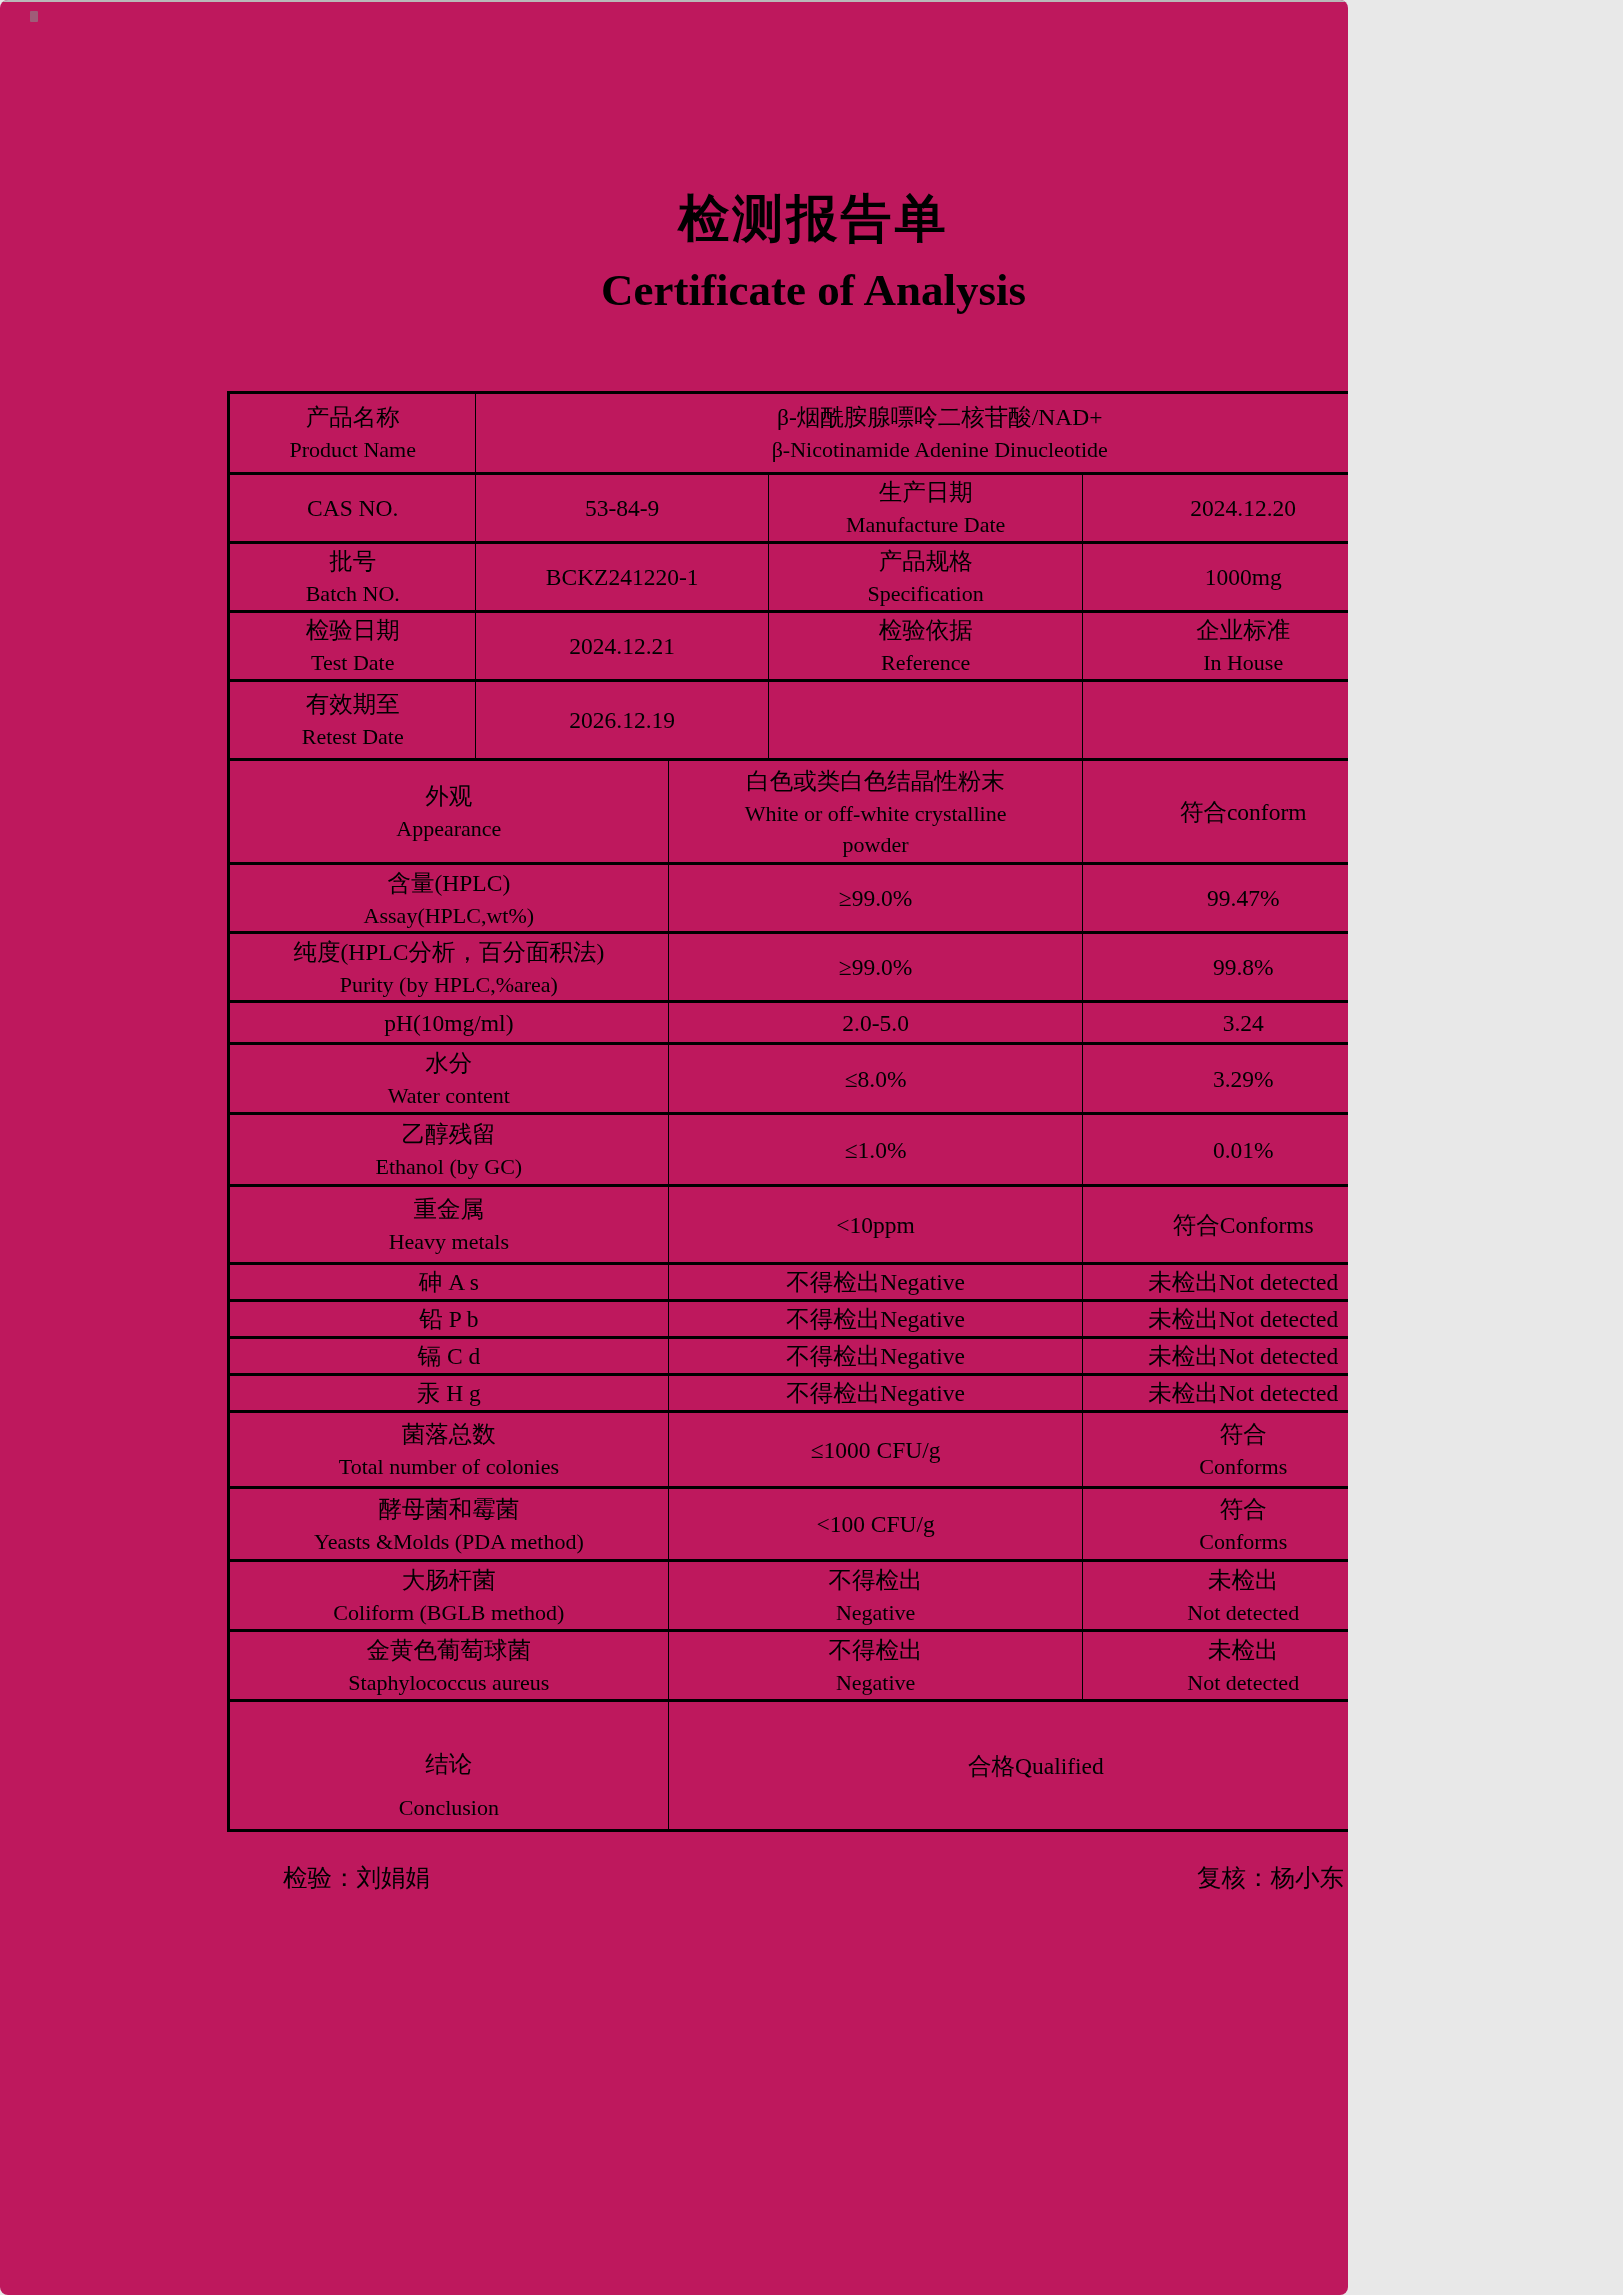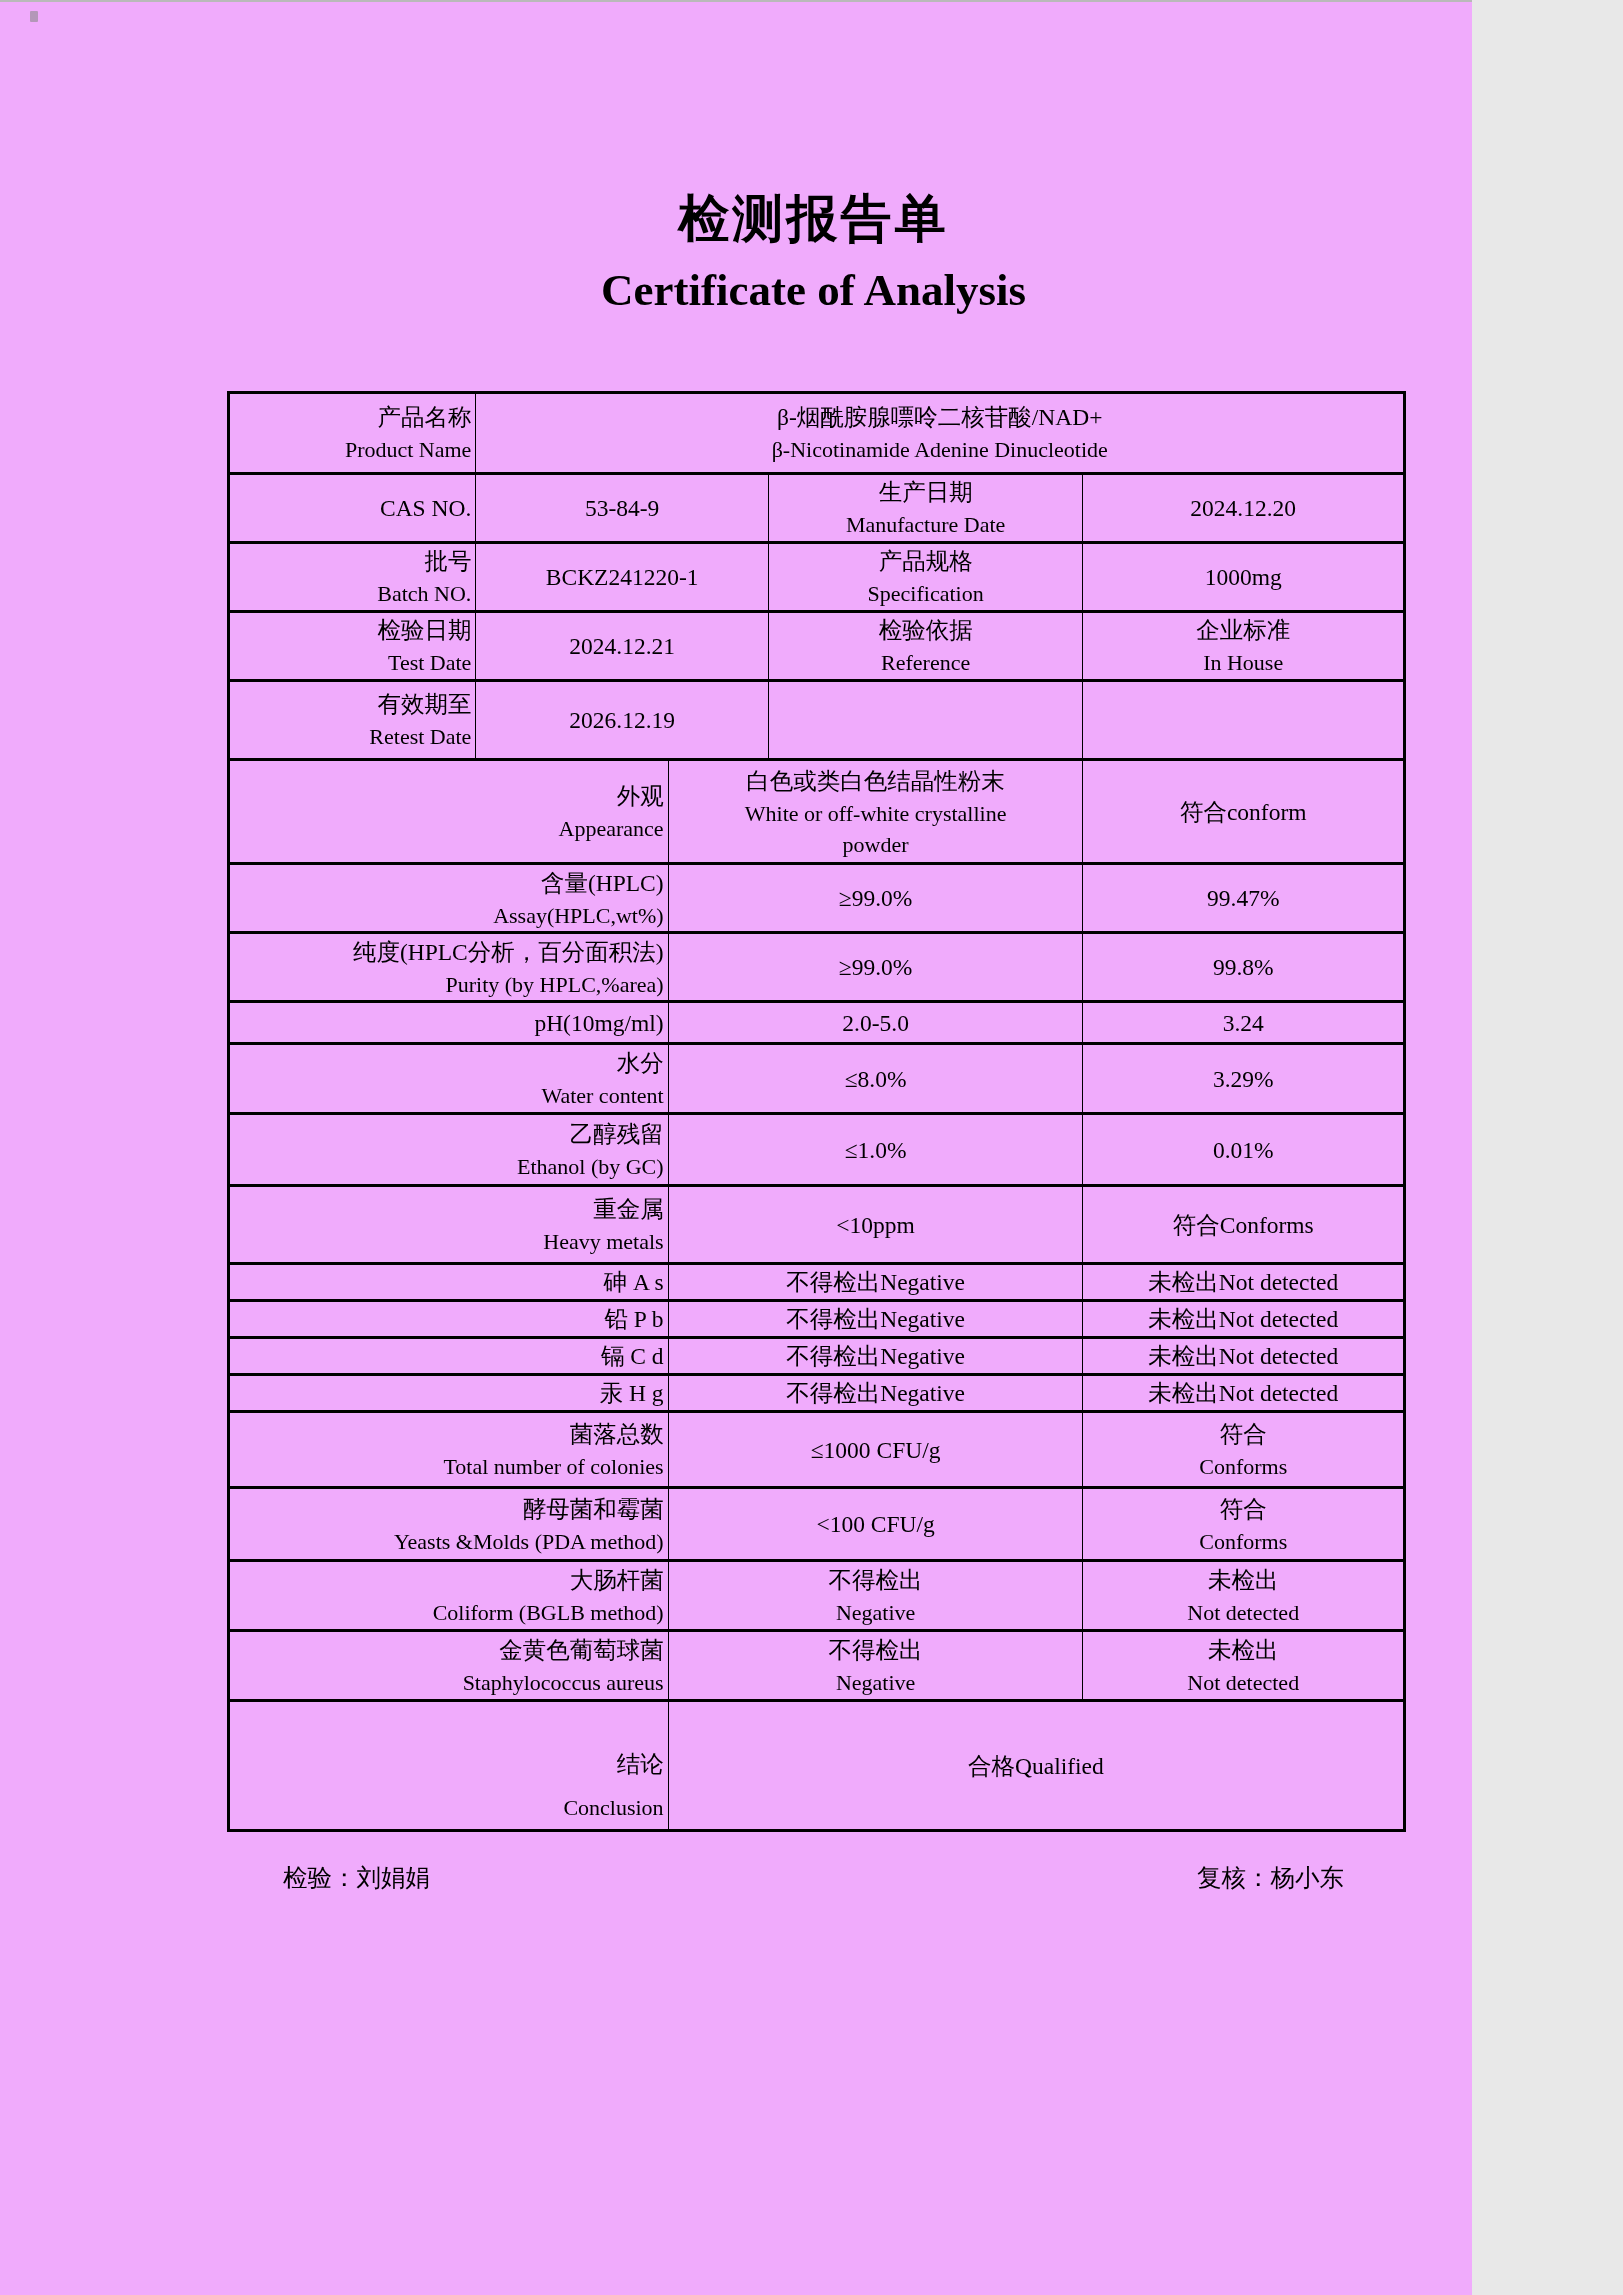--- a/index.html
+++ b/index.html
@@ -1,43 +1,44 @@
 <!DOCTYPE html>
 <html style="font-size:8.2px"><head>
 <meta charset="utf-8">
 <style>
   html,body{margin:0;padding:0;background:#e8e8e8;}
   .page{
     position:relative;
-    width:1472px;height:2295px;
-    background:#f0abfc;
+    width:1348px;height:2295px;
+    background:#be185d;
     font-family:"Liberation Serif","DejaVu Serif",serif;
     color:#000;
     overflow:hidden;
+    border-radius:8px;
   }
   .scan-line{position:absolute;top:0;left:0;width:100%;height:2px;background:#b9b9b9;}
   .scan-speck{position:absolute;top:11.2px;left:30px;width:8.2px;height:11.2px;background:#8a8a8a;opacity:.6;border-radius:1px;}
 
   .titles{width:1173px;margin-left:227px;text-align:center;}
   .title-cn{margin:193px 0 0 0;font-size:51px;line-height:1.05;font-weight:bold;letter-spacing:3.1px;}
   .title-en{margin:21.5px 0 0 0;font-size:45px;line-height:1.0;font-weight:bold;}
 
   .tablewrap{
     width:1173px;margin-left:227px;margin-top:78px;
     border:3.1px solid #000;
   }
   table{border-collapse:collapse;table-layout:fixed;width:100%;}
   td{
     border-left:1.5px solid #000;
     border-top:3.1px solid #000;
     padding:0 4.1px;
     text-align:center;vertical-align:middle;
     overflow:hidden;
   }
-  td:first-child{border-left:0;text-align:right;}
+  td:first-child{border-left:0;}
   table.info tr:first-child td{border-top:0;}
 
   .cn{font-size:23.5px;line-height:34px;}
   .en{font-size:22px;line-height:31px;}
   .val{font-size:23.5px;line-height:32px;}
   .stor-en{font-size:23px;line-height:33px;letter-spacing:0.5px;white-space:nowrap;}
   .gap .cn{line-height:43px;margin-top:41px;}
   .gap .en{line-height:43px;}
 
   .footer{

